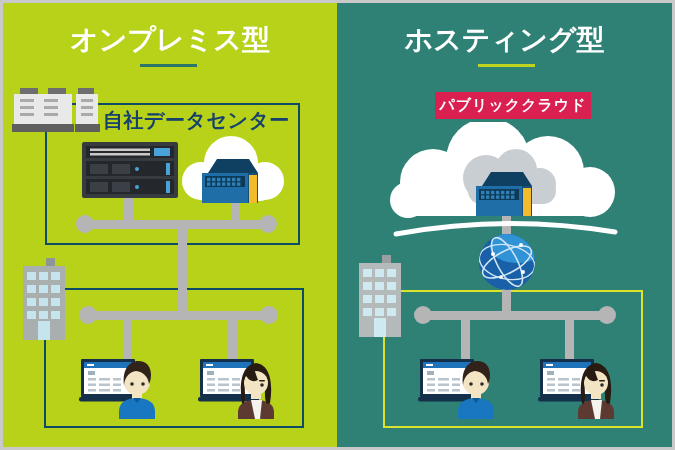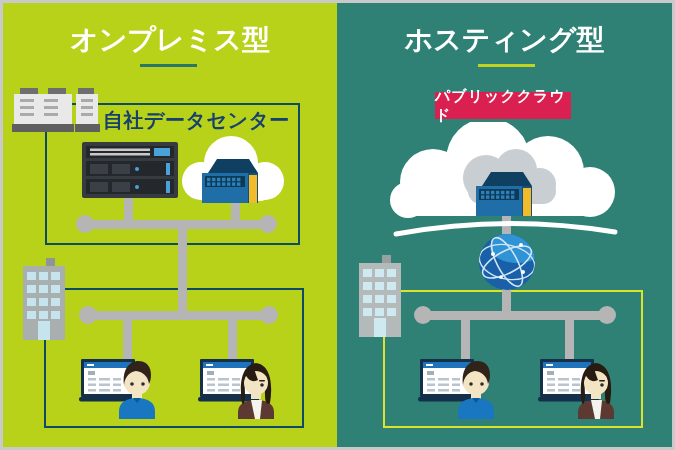--- a/index.html
+++ b/index.html
@@ -15,21 +15,21 @@
   .title-right{left:334px;width:335px;}
   .rule{position:absolute;height:3px;width:57px;z-index:4;}
   .rule-left{left:137px;top:61px;background:#2c7668;}
   .rule-right{left:475px;top:61px;background:#c0d31e;}
   .frame{position:absolute;z-index:1;border:2px solid;box-sizing:border-box;}
   .frame-dc{left:42px;top:100px;width:255px;height:142px;border-color:#0d4b66;}
   .frame-office-left{left:41px;top:285px;width:260px;height:140px;border-color:#0d4b66;}
   .frame-office-right{left:380px;top:287px;width:260px;height:138px;border-color:#dbe32c;}
   .dc-label{position:absolute;left:100px;top:104px;z-index:4;font-size:20px;
             font-weight:800;color:#16406e;letter-spacing:0.5px;}
-  .badge{position:absolute;left:432px;top:89px;width:136px;height:27px;z-index:4;
+  .badge{position:absolute;left:432px;top:89px;width:156px;height:27px;z-index:4;
          background:#da2050;color:#ffffff;font-size:15px;font-weight:800;
          display:flex;align-items:center;justify-content:center;letter-spacing:1px;}
   .hline,.vline{position:absolute;background:#b5b5b5;z-index:2;}
   .node{position:absolute;width:18px;height:18px;border-radius:50%;
         background:#b5b5b5;z-index:2;}
   .ic{position:absolute;z-index:3;display:block;}
 </style>
 </head>
 <body>
 

